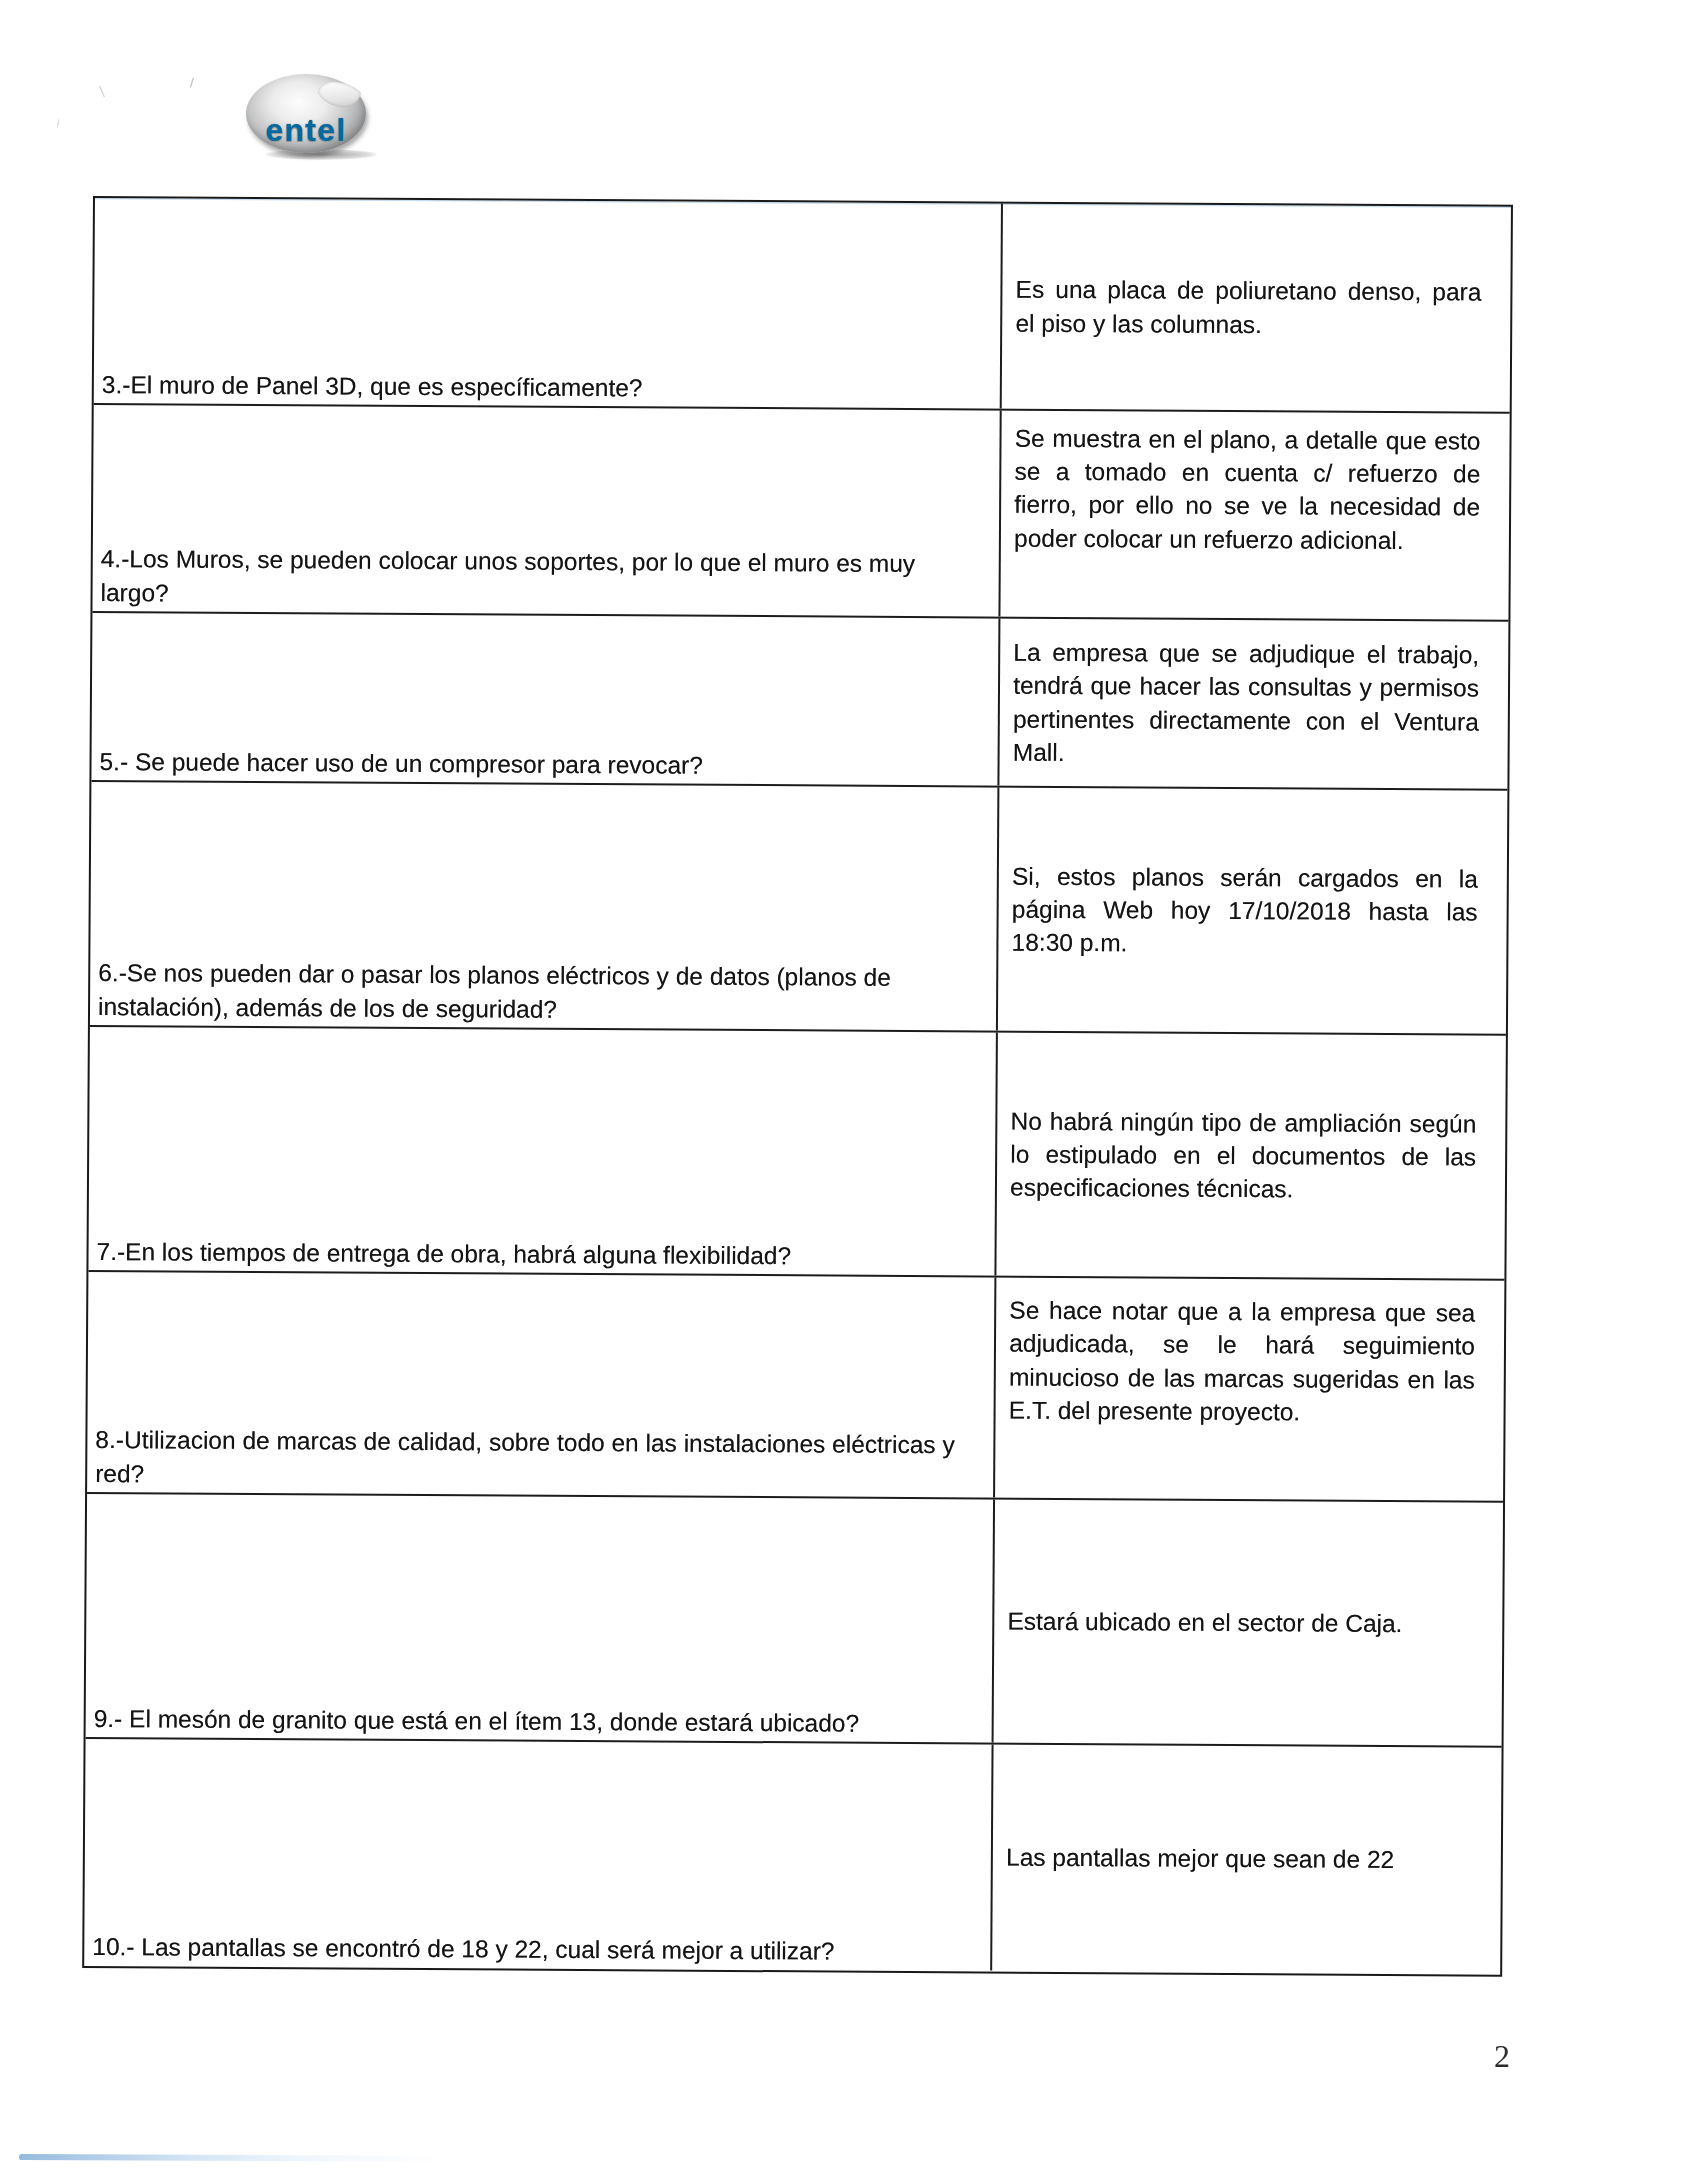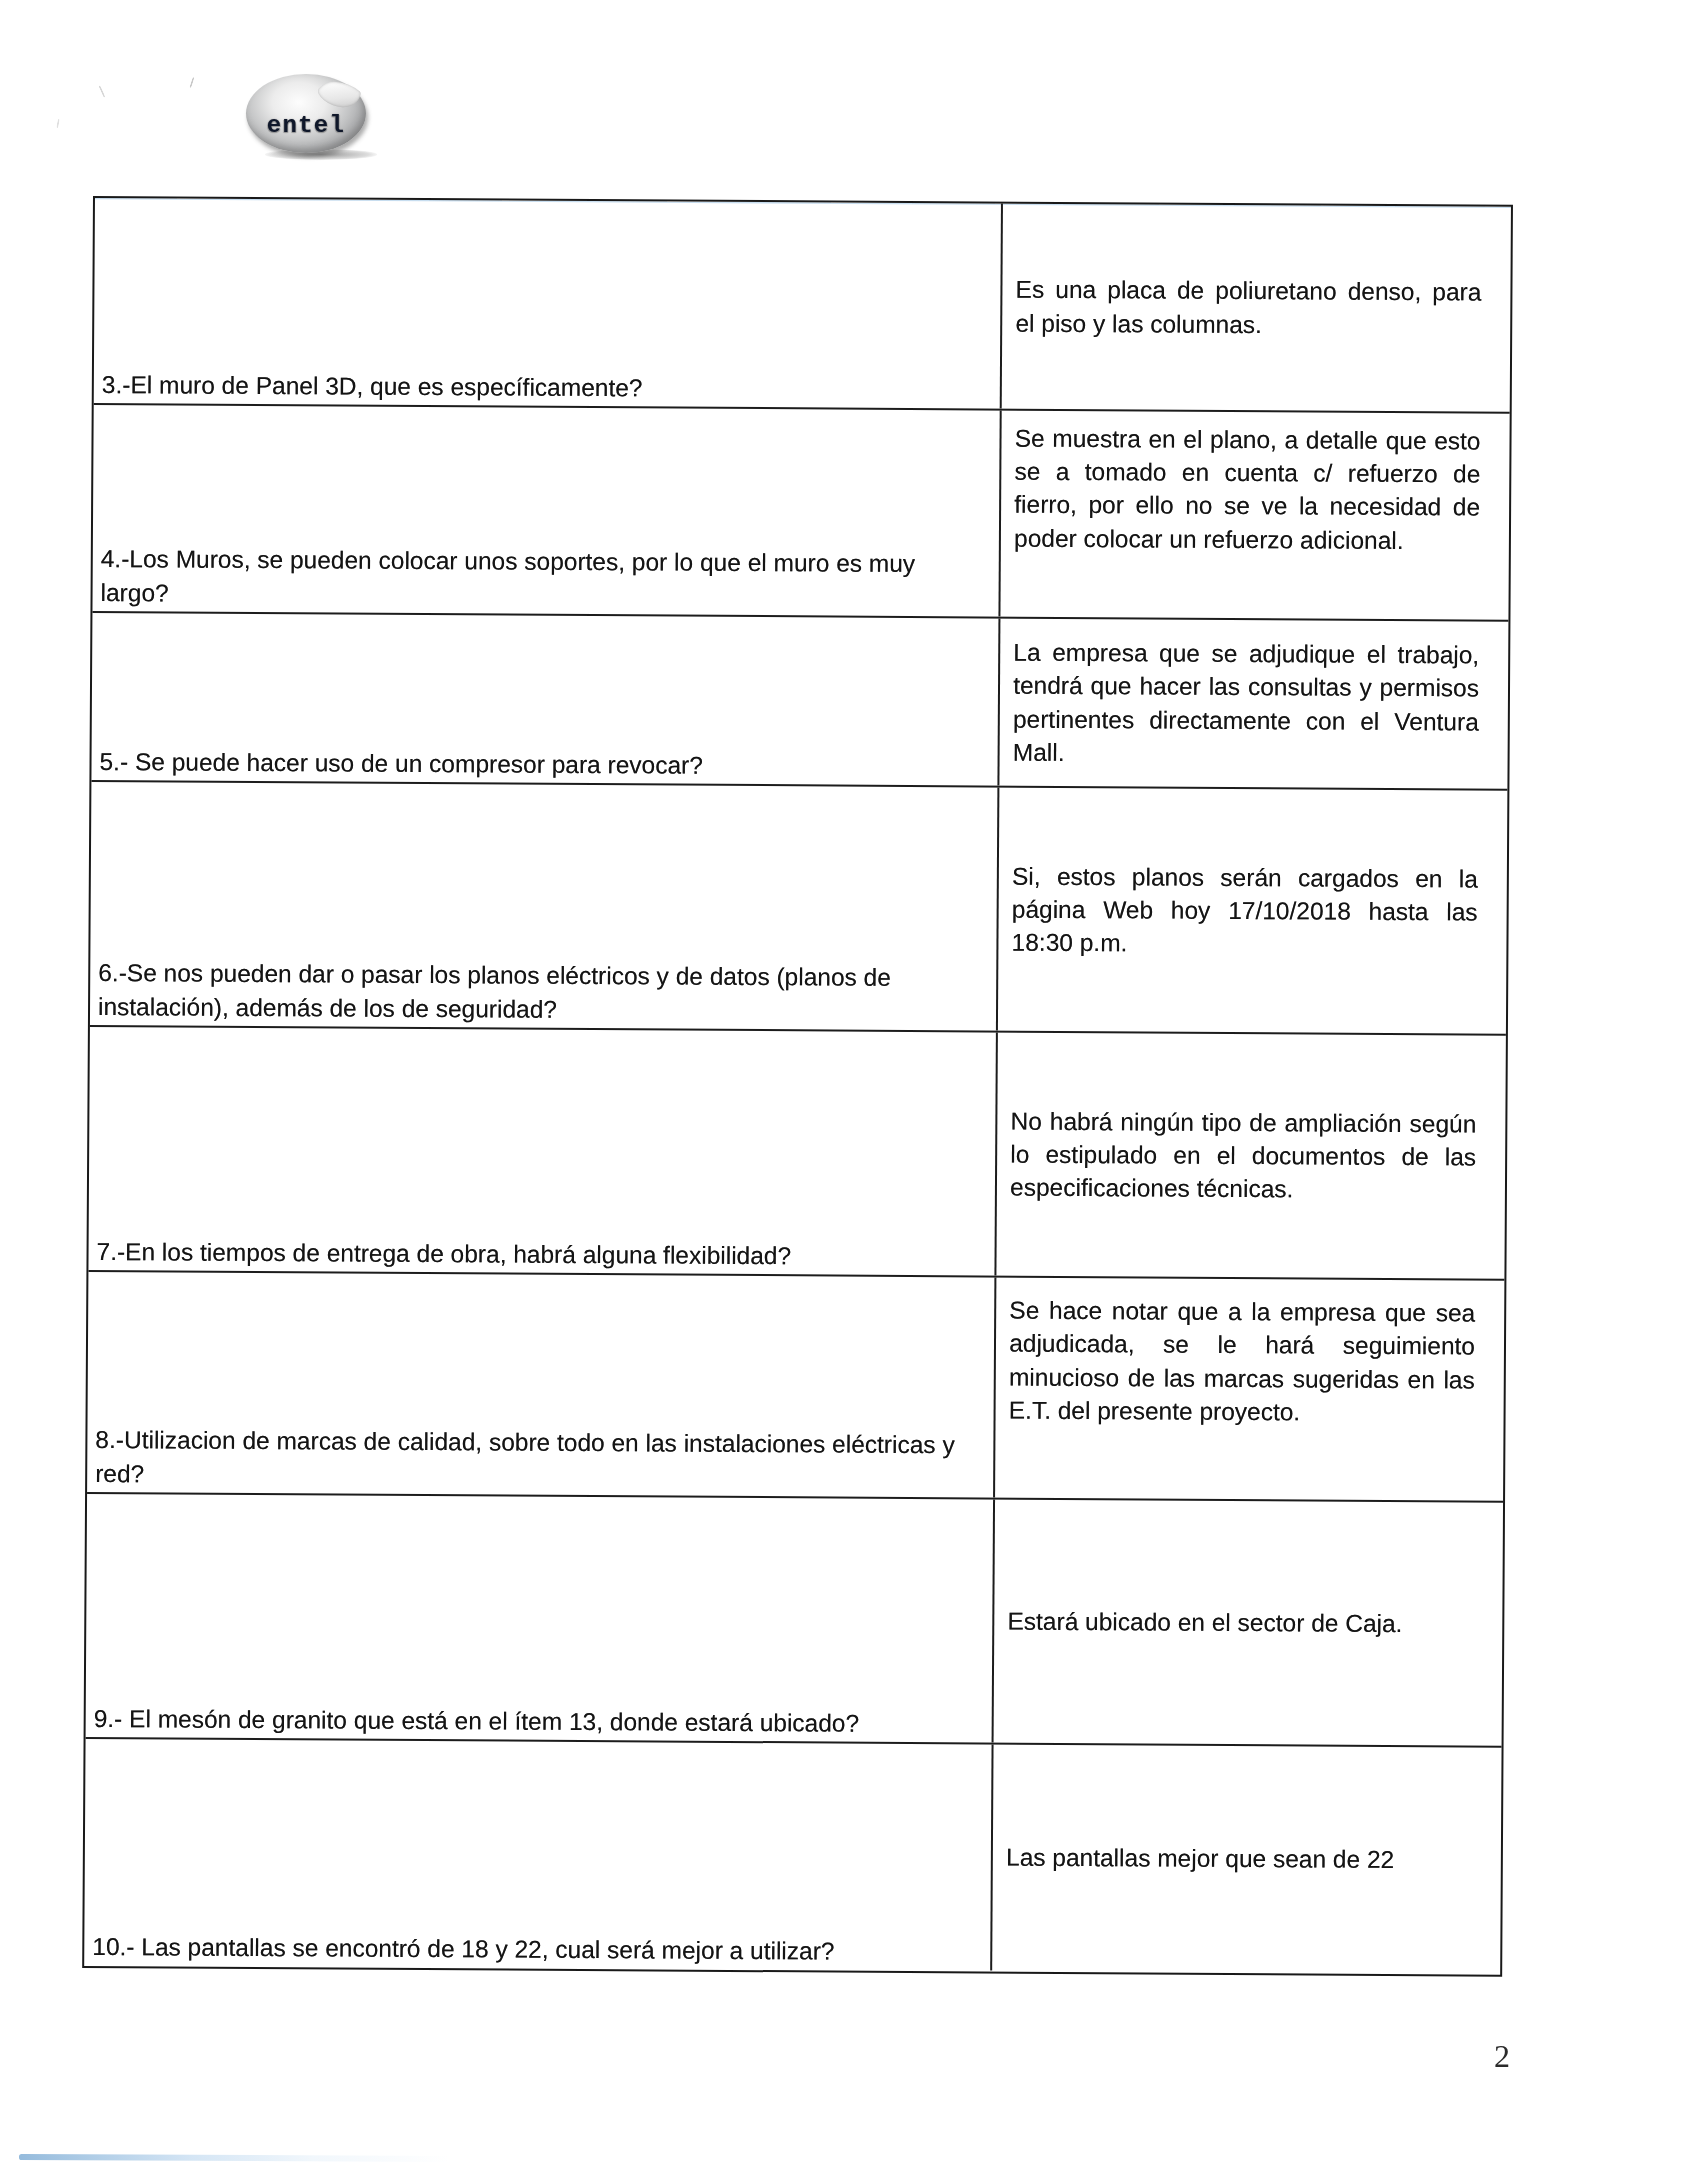--- a/index.html
+++ b/index.html
@@ -22,23 +22,23 @@
   }
   .logo-swoosh{
     position:absolute;left:74px;top:5.3px;width:38px;height:29px;
     background:linear-gradient(135deg,#ffffff 20%,#e7e7e7 60%,#bdbdbd 100%);
     border-radius:90% 10% 70% 30% / 80% 30% 70% 20%;
     transform:rotate(38deg);
     box-shadow:inset 0 0 2.6px rgba(120,120,120,0.5);
   }
   .logo-text{
     position:absolute;left:0;width:120px;top:38px;text-align:center;
-    font-size:24px;font-weight:bold;letter-spacing:1.3px;color:#0f172a;
+    font-size:32px;font-weight:bold;letter-spacing:1.3px;color:#0369a1;
     text-shadow:0 0 1.3px #8f8f8f, 0.7px 0.7px 0.7px #9a9a9a, -0.7px 0.7px 0.7px #9a9a9a;
-    font-family:Liberation Mono, monospace;
+    font-family:Liberation Sans, sans-serif;
   }
   
   .speck{position:absolute;border-left:2px solid rgba(90,90,90,0.55);height:10.6px;border-radius:40%;}
   .speck-a{left:191px;top:77px;transform:rotate(18deg);opacity:.6;}
   .speck-b{left:101px;top:85px;transform:rotate(-24deg);opacity:.45;height:13.2px;}
   .speck-c{left:57px;top:119px;transform:rotate(10deg);opacity:.35;height:9.3px;}
   .edge-streak{
     position:absolute;left:18.5px;top:2155px;width:430px;height:6px;transform:rotate(0.25deg);
     background:linear-gradient(90deg, rgba(130,175,214,0.85), rgba(160,198,232,0.45) 40%, rgba(185,215,240,0.2) 68%, rgba(200,225,245,0.0));
     border-radius:2.6px;

